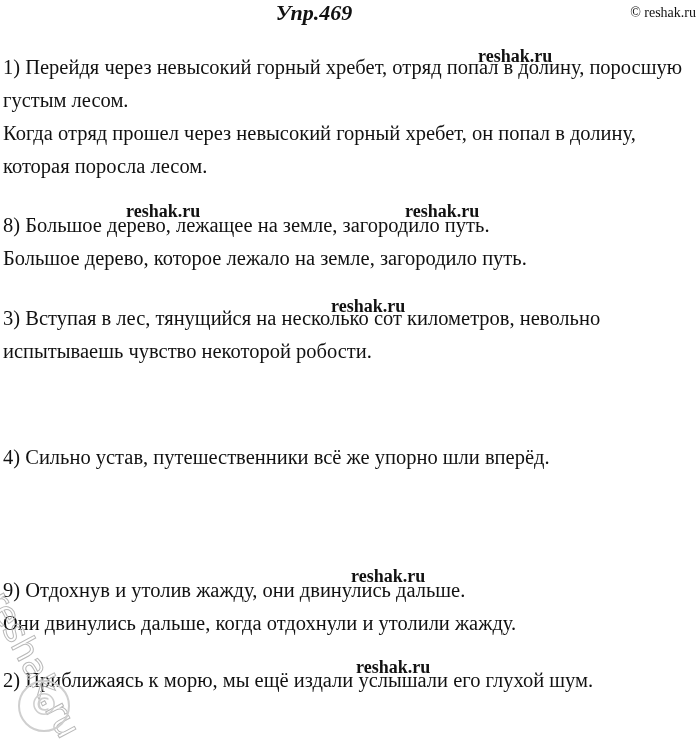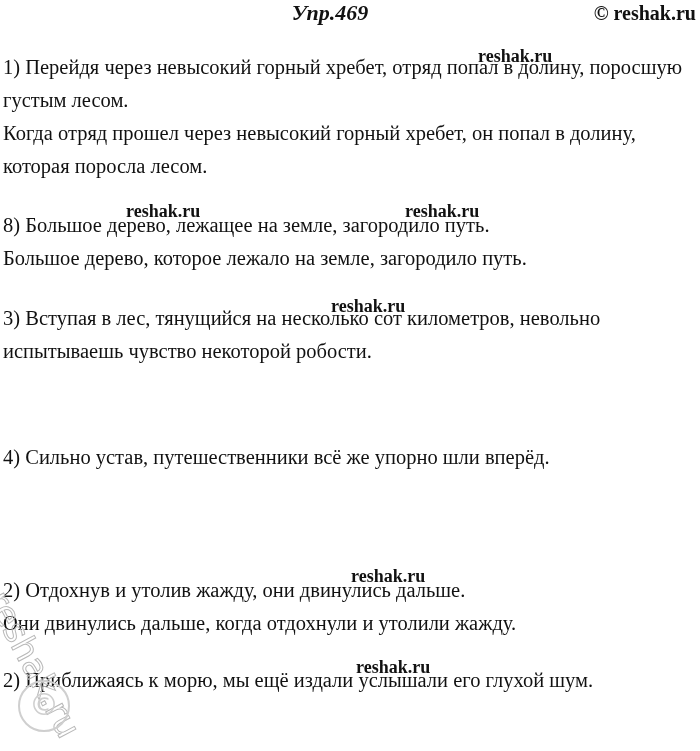--- a/index.html
+++ b/index.html
@@ -1,20 +1,20 @@
 <!DOCTYPE html>
 <html><head>
 <meta charset="utf-8">
 <style>
   html, body { margin: 0; padding: 0; background: #ffffff; }
   body { width: 700px; height: 751px; position: relative; overflow: hidden;
          font-family: "Liberation Serif", "DejaVu Serif", serif; color: #111; }
-  .title { position: absolute; top: 0px; left: 16px; width: 628px; text-align: center;
+  .title { position: absolute; top: 0px; left: 0; width: 628px; text-align: center;
            font-size: 22px; font-weight: bold; font-style: italic; line-height: 26px; }
-  .copyright { position: absolute; top: 2px; right: 4px; font-size: 20px; line-height: 22px; font-weight: bold; }
+  .copyright { position: absolute; top: 2px; right: 4px; font-size: 14px; line-height: 22px; }
   .para { position: absolute; left: 3px; width: 692px; font-size: 20.5px; line-height: 33px; }
   .para p { margin: 0; text-align: justify; }
   .para p.last-line-left { text-align: left; }
   .ans { }
   .wm { position: absolute; font-weight: bold; font-size: 18px; color: #111; line-height: 18px; }
   .wm-diag { position: absolute; left: 14px; top: 584px; transform: rotate(62deg); transform-origin: left top;
              font-family: "DejaVu Sans", sans-serif; font-size: 34px; color: transparent;
              -webkit-text-stroke: 1px #b8b8b8; white-space: nowrap; }
   .wm-circle { position: absolute; left: 18px; top: 680px; width: 48px; height: 48px;
                border: 2px solid #cfcfcf; border-radius: 50%; color: #cfcfcf;
@@ -38,21 +38,21 @@
 
 <div class="para" style="top:302px;">
   <p class="last-line-left">3) Вступая в лес, тянущийся на несколько сот километров, невольно испытываешь чувство некоторой робости.</p>
 </div>
 
 <div class="para" style="top:441px;">
   <p class="last-line-left">4) Сильно устав, путешественники всё же упорно шли вперёд.</p>
 </div>
 
 <div class="para" style="top:574px;">
-  <p class="last-line-left">2) Отдохнув и утолив жажду, они двинулись дальше.</p>
+  <p class="last-line-left">9) Отдохнув и утолив жажду, они двинулись дальше.</p>
   <p class="ans last-line-left">Они двинулись дальше, когда отдохнули и утолили жажду.</p>
 </div>
 
 <div class="para" style="top:664px;">
   <p class="last-line-left">2) Приближаясь к морю, мы ещё издали услышали его глухой шум.</p>
 </div>
 
 <div class="wm" style="left:478px; top:47px;">reshak.ru</div>
 <div class="wm" style="left:126px; top:202px;">reshak.ru</div>
 <div class="wm" style="left:405px; top:202px;">reshak.ru</div>

